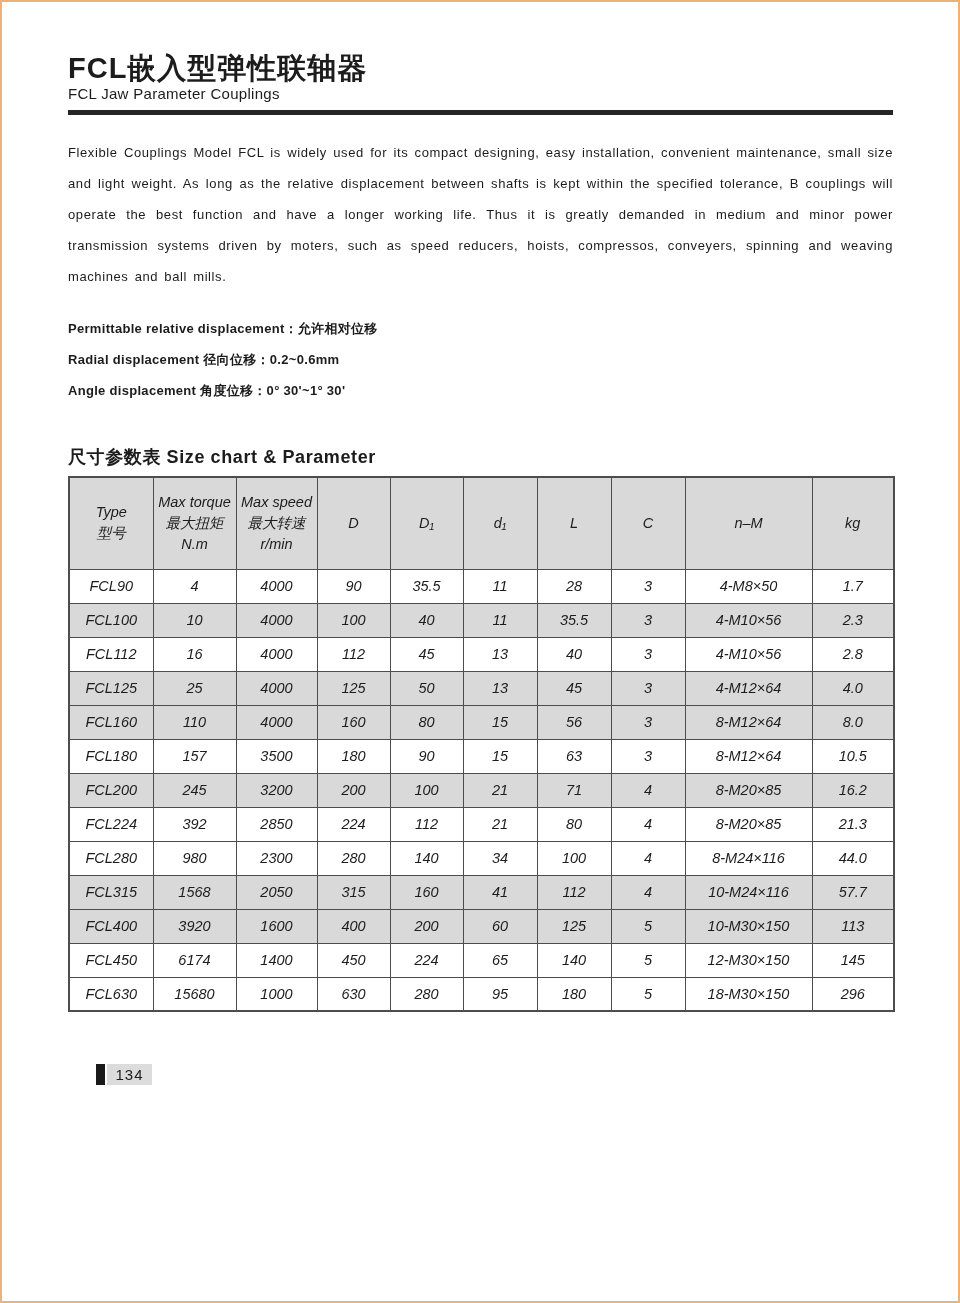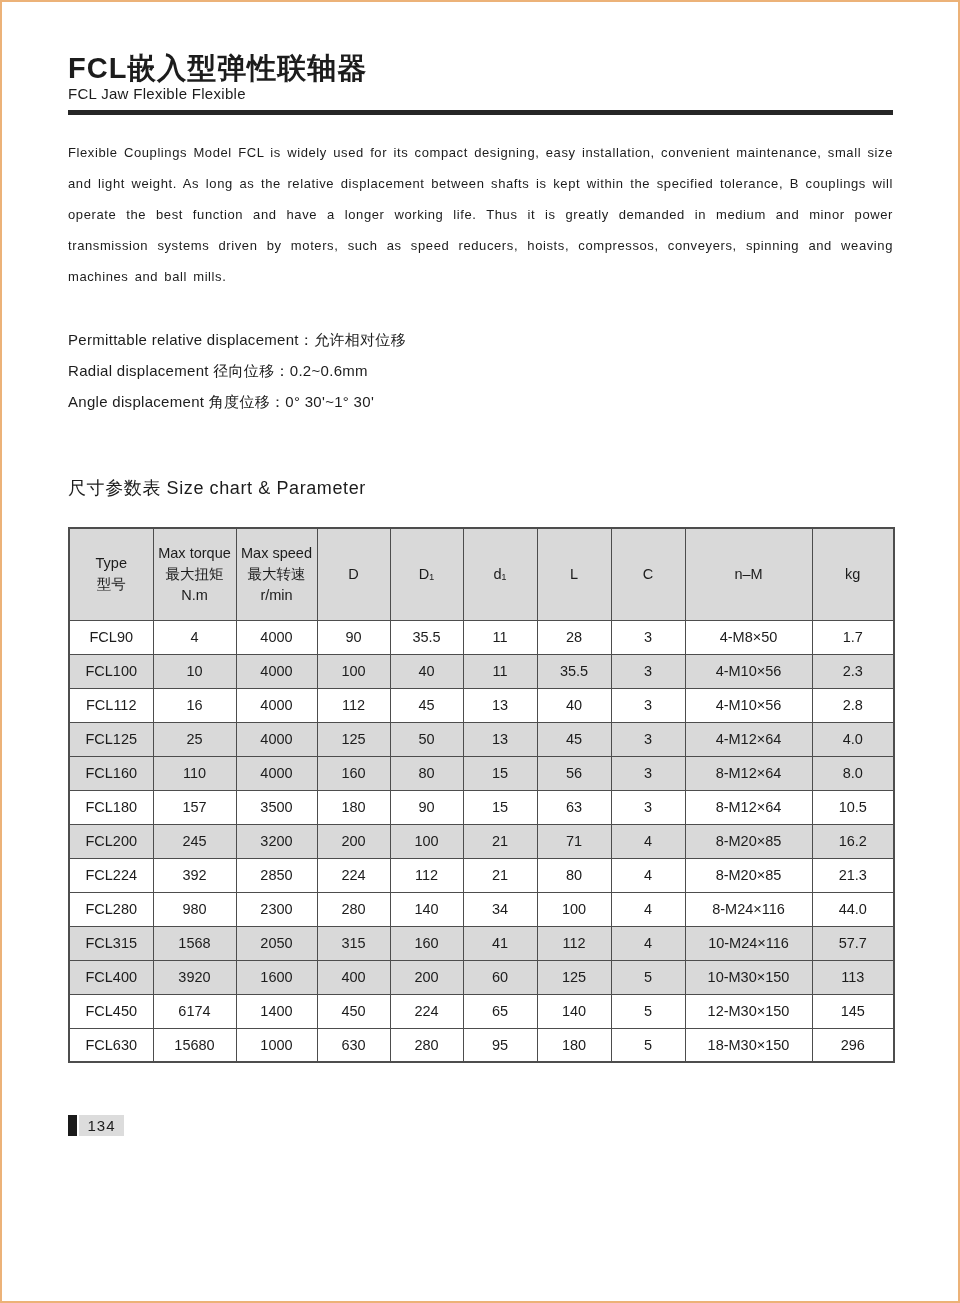--- a/index.html
+++ b/index.html
@@ -23,56 +23,57 @@
 
   .title-zh{font-size:29px;font-weight:bold;letter-spacing:1px;margin:0;line-height:26px;}
   .title-en{font-size:15px;margin-top:4px;letter-spacing:0.3px;line-height:18px;}
   .rule{margin-top:7px;height:2px;border-top:2px solid var(--rule);border-bottom:3px solid var(--rule);}
 
   .desc{
     margin-top:22px;font-size:13px;line-height:31px;text-align:justify;
     letter-spacing:0.6px;word-spacing:2px;
   }
 
-  .disp{margin-top:32px;font-size:15px;line-height:31px;letter-spacing:0.3px;}
+  .disp{margin-top:21px;font-size:13px;line-height:31px;letter-spacing:0.3px;font-weight:bold;}
   .disp div{white-space:nowrap;}
 
-  .section-title{margin-top:60px;font-size:18px;font-weight:normal;letter-spacing:0.6px;line-height:22px;}
+  .section-title{margin-top:40px;font-size:18px;font-weight:bold;letter-spacing:0.6px;line-height:22px;}
 
   table.size-table{
-    margin-top:28px;width:825px;border-collapse:collapse;table-layout:fixed;
+    margin-top:8px;width:825px;border-collapse:collapse;table-layout:fixed;
     border:2px solid var(--cell-border);
+    font-style:italic;
   }
   .size-table th,.size-table td{
     border:1.5px solid var(--cell-border);text-align:center;vertical-align:middle;
     padding:0;font-size:14.5px;
   }
   .size-table thead th{
     height:92px;background:var(--header-bg);font-weight:normal;
     line-height:21px;white-space:pre-line;
   }
   .size-table tbody td{height:34px;}
   .size-table tbody tr.alt td{background:var(--alt-bg);}
 
-  .footer{margin-top:52px;display:flex;align-items:center;}
+  .footer{margin-top:52px;display:flex;align-items:center;margin-left:28px;}
   .footer-bar{width:9px;height:21px;background:var(--footer-bar);}
   .footer-num{
     margin-left:2px;width:45px;height:21px;background:var(--footer-box);
     font-size:15px;line-height:21px;text-align:center;letter-spacing:1px;
   }
 </style>
 </head>
 <body>
 
 <div class="frame"></div>
 
 <div class="content">
 
   <h1 class="title-zh">FCL嵌入型弹性联轴器</h1>
-  <div class="title-en">FCL Jaw Flexible Flexible</div>
+  <div class="title-en">FCL Jaw Parameter Couplings</div>
   <div class="rule"></div>
 
   <p class="desc">Flexible Couplings Model FCL is widely used for its compact designing, easy installation, convenient maintenance, small size and light weight. As long as the relative displacement between shafts is kept within the specified tolerance, B couplings will operate the best function and have a longer working life. Thus it is greatly demanded in medium and minor power transmission systems driven by moters, such as speed reducers, hoists, compressos, conveyers, spinning and weaving machines and ball mills.</p>
 
   <div class="disp">
     <div>Permittable relative displacement：允许相对位移</div>
     <div>Radial displacement 径向位移：0.2~0.6mm</div>
     <div>Angle displacement 角度位移：0° 30'~1° 30'</div>
   </div>
 

